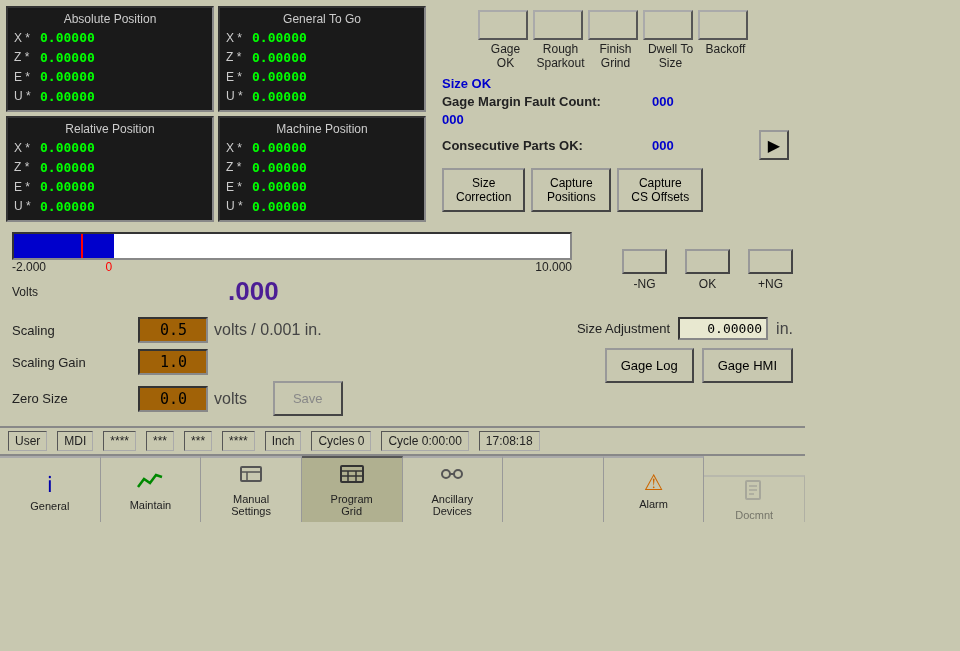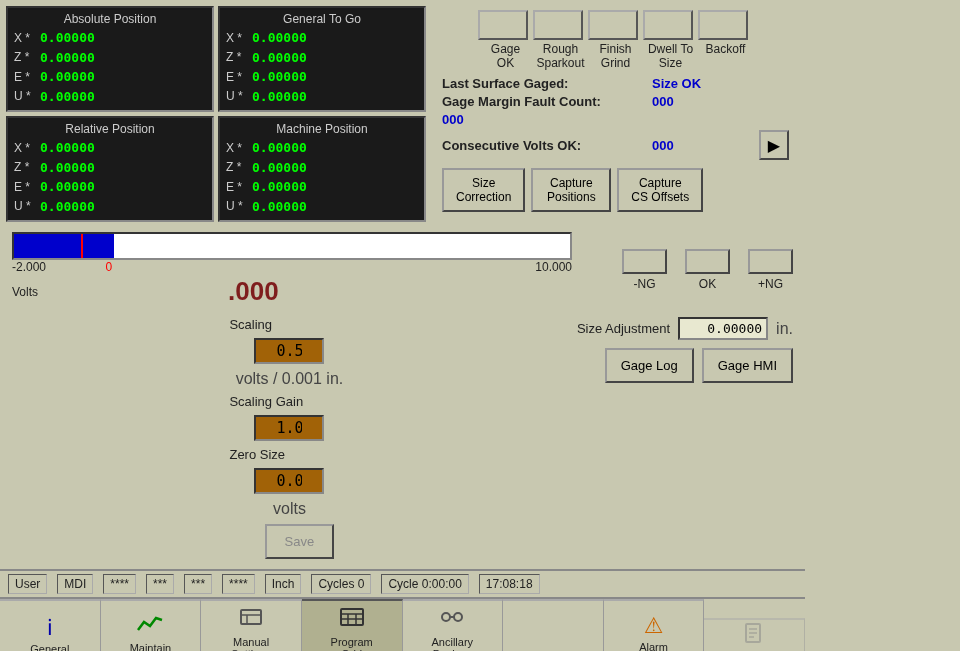--- a/index.html
+++ b/index.html
@@ -215,21 +215,20 @@
 
     .settings-left {
       flex: 1;
     }
 
     .settings-row {
       display: flex;
       align-items: center;
       margin-bottom: 6px;
       gap: 6px;
-      flex-direction: column;
     }
 
     .settings-label {
       width: 120px;
       font-size: 13px;
       color: #222;
     }
 
     .settings-input {
       width: 70px;
@@ -479,32 +478,31 @@
           <button class="cycle-btn"></button>
           <div class="cycle-btn-label">Dwell To<br>Size</div>
         </div>
         <div class="cycle-group">
           <button class="cycle-btn"></button>
           <div class="cycle-btn-label">Backoff</div>
         </div>
       </div>
 
       <div class="gage-status-row">
-        <span class="gage-status-label">Last Surface Gaged:</span>
         <span class="gage-status-value blue">Size OK</span>
       </div>
       <div class="gage-status-row">
         <span class="gage-status-label">Gage Margin Fault Count:</span>
         <span class="gage-status-value blue">000</span>
       </div>
       <div class="gage-status-row">
         <span class="gage-status-value blue">000</span>
       </div>
       <div class="gage-status-row" style="margin-bottom:0;">
-        <span class="gage-status-label">Consecutive Volts OK:</span>
+        <span class="gage-status-label">Consecutive Parts OK:</span>
         <span class="gage-status-value blue">000</span>
         <span style="flex:1;"></span>
         <button class="arrow-btn">▶</button>
       </div>
 
       <div class="action-buttons">
         <button class="action-btn" style="white-space:pre-line;">Size
 Correction</button>
         <button class="action-btn" style="white-space:pre-line;">Capture
 Positions</button>
@@ -522,21 +520,21 @@
           <div class="gage-bar-fill"></div>
           <div class="gage-bar-marker"></div>
         </div>
         <div style="position:relative; max-width:560px; height:16px; font-size:12px; color:#222;">
           <span style="position:absolute; left:0;">-2.000</span>
           <span style="position:absolute; left:16.7%; color:red;">0</span>
           <span style="position:absolute; right:0;">10.000</span>
         </div>
         <div style="display:flex; align-items:center; gap:10px;">
           <span style="font-size:12px; color:#222;">Volts</span>
-          <span style="font-size:26px; color:#7f1d1d; font-weight:bold; margin-left:180px;">.000</span>
+          <span style="font-size:26px; color:#4c1d95; font-weight:bold; margin-left:180px;">.000</span>
         </div>
       </div>
 
       <div style="display:flex; flex-direction:column; gap:4px; align-items:center; margin-top:0;">
         <div style="display:flex; gap:18px;">
           <div class="ng-group">
             <button class="ng-btn"></button>
             <div class="ng-label">-NG</div>
           </div>
           <div class="ng-group">

